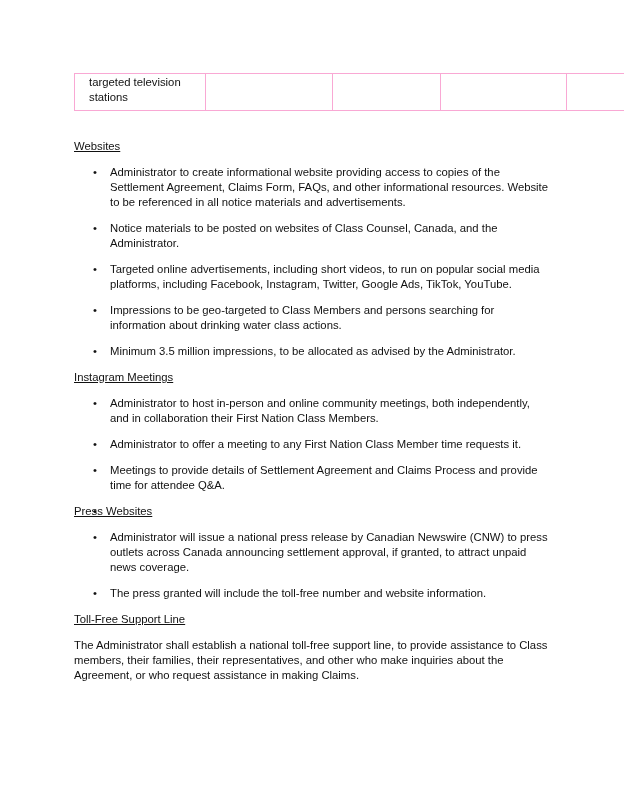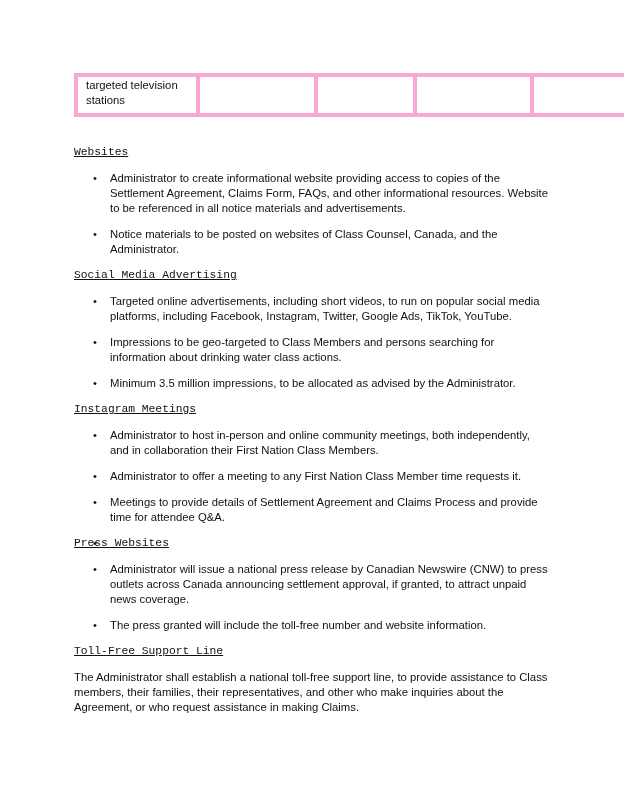--- a/index.html
+++ b/index.html
@@ -19,38 +19,37 @@
     left: 74px;
     top: 73px;
     width: 477px;
   }
   table.doc-table {
     border-collapse: collapse;
     table-layout: fixed;
     width: 477px;
   }
   table.doc-table td {
-    border: 4px solid #f9a8d4;
+    border: 1px solid #f9a8d4;
     vertical-align: top;
-    padding: 1px 8px;
+    padding: 1px 14px;
     height: 34px;
     overflow: hidden;
   }
   .col0 { width: 102px; }
   .col1 { width: 98px; }
   .col2 { width: 79px; }
   .col3 { width: 97px; }
   .col4 { width: 101px; }
 
   .heading {
     margin: 0 0 11px 0;
     font-size: 11.3px;
     font-weight: normal;
     text-decoration: underline;
-    font-family: Liberation Mono, monospace;
   }
   .first-heading { margin-top: 28px; }
 
   .bullet {
     position: relative;
     padding-left: 36px;
     margin: 0 0 11px 0;
   }
   .bullet .marker {
     position: absolute;
@@ -83,21 +82,20 @@
         <span class="marker">•</span>
         <span>Administrator to create informational website providing access to copies of the Settlement Agreement, Claims Form, FAQs, and other informational resources.  Website to be referenced in all notice materials and advertisements.</span>
       </div>
       <div class="bullet">
         <span class="marker">•</span>
         <span>Notice materials to be posted on websites of Class Counsel, Canada, and the Administrator.</span>
       </div>
     </section>
 
     <section>
-      <h2 class="heading">Social Media Advertising</h2>
       <div class="bullet">
         <span class="marker">•</span>
         <span>Targeted online advertisements, including short videos, to run on popular social media platforms, including Facebook, Instagram, Twitter, Google Ads, TikTok, YouTube.</span>
       </div>
       <div class="bullet">
         <span class="marker">•</span>
         <span>Impressions to be geo-targeted to Class Members and persons searching for information about drinking water class actions.</span>
       </div>
       <div class="bullet">
         <span class="marker">•</span>

